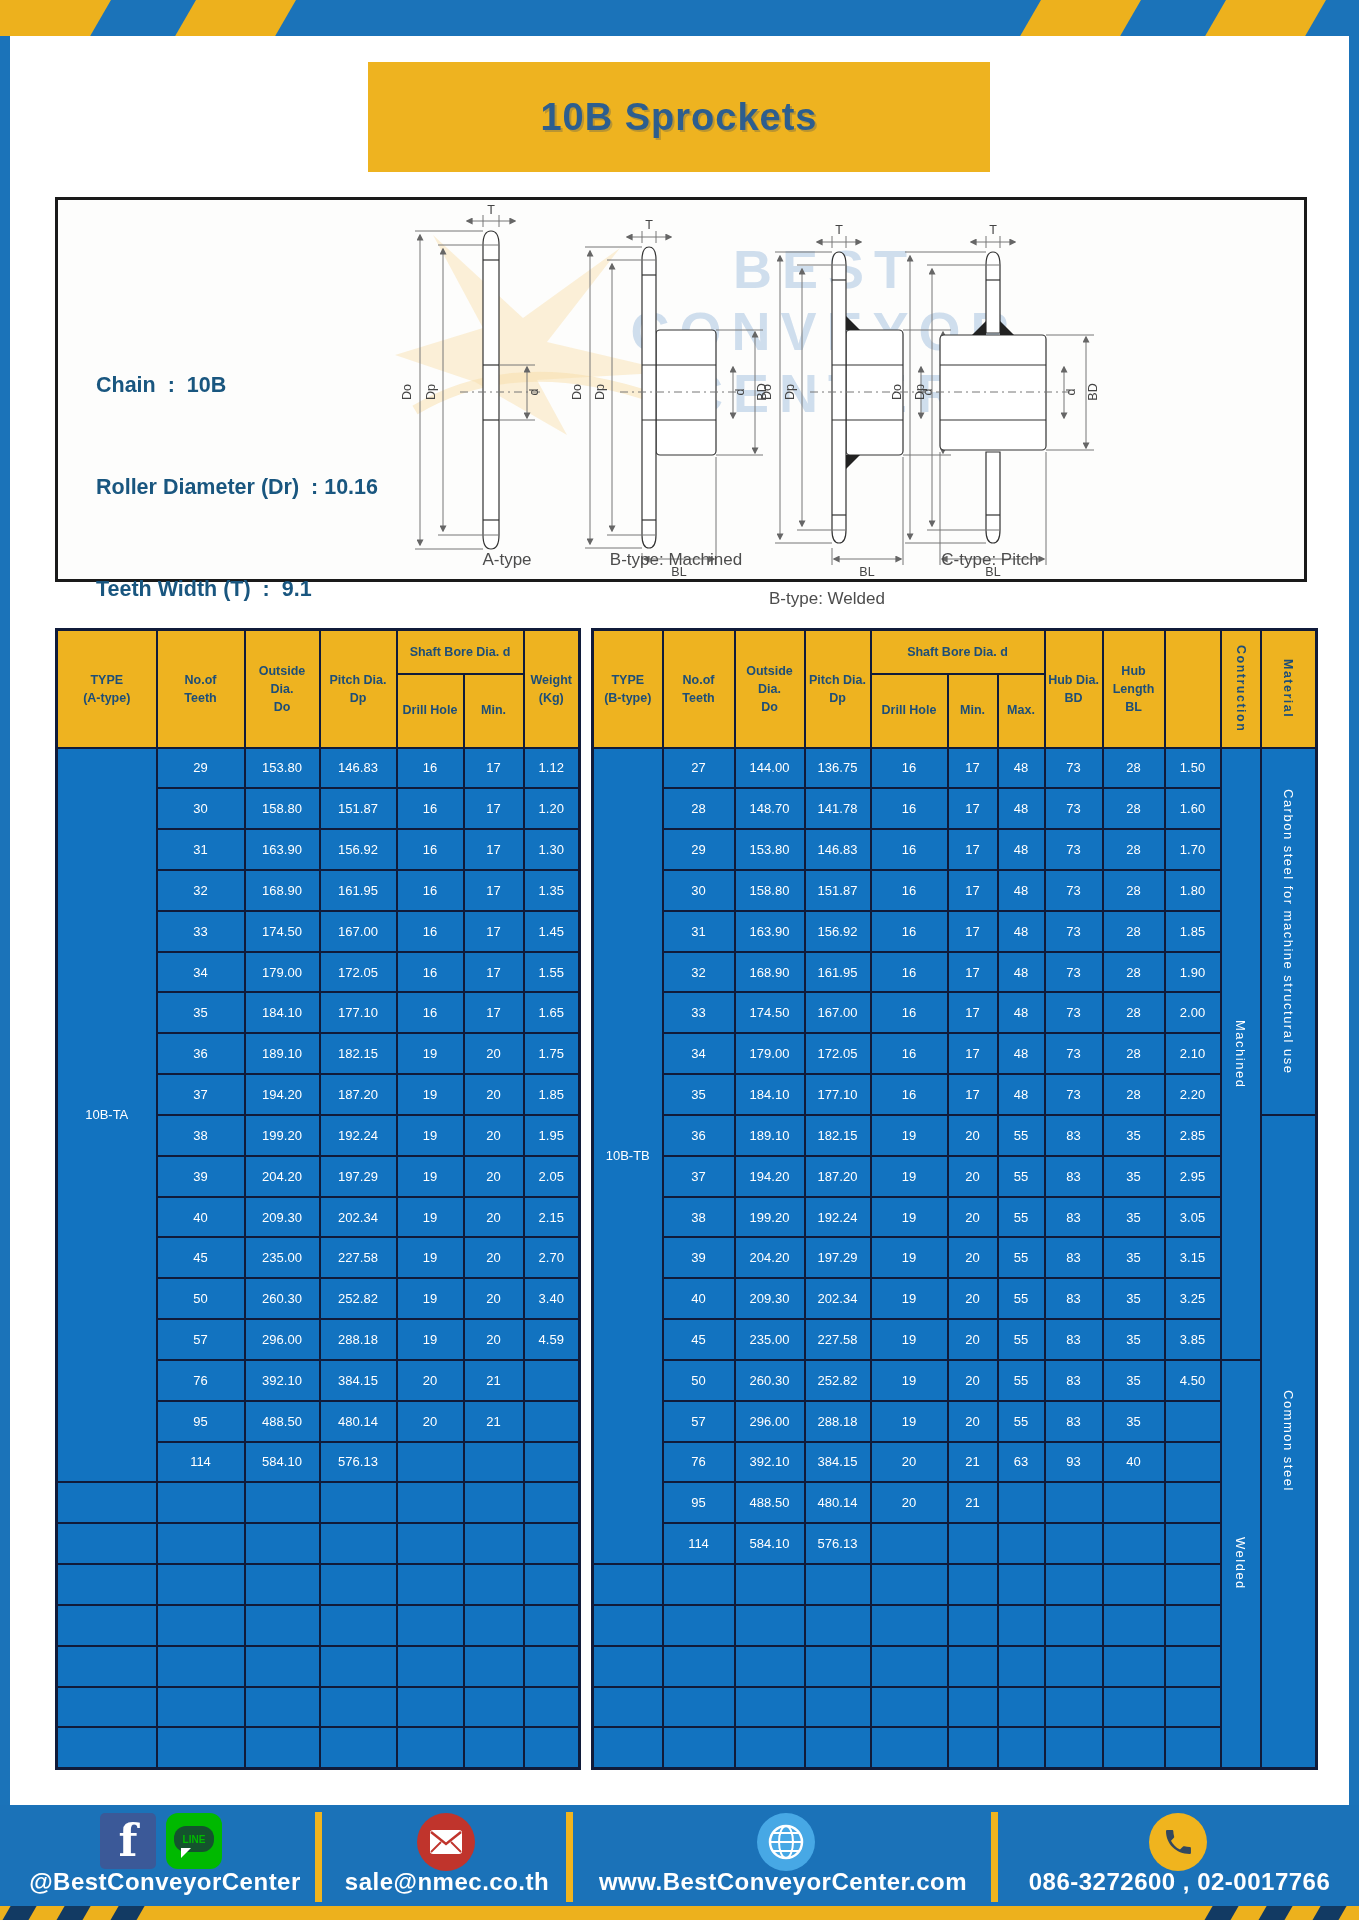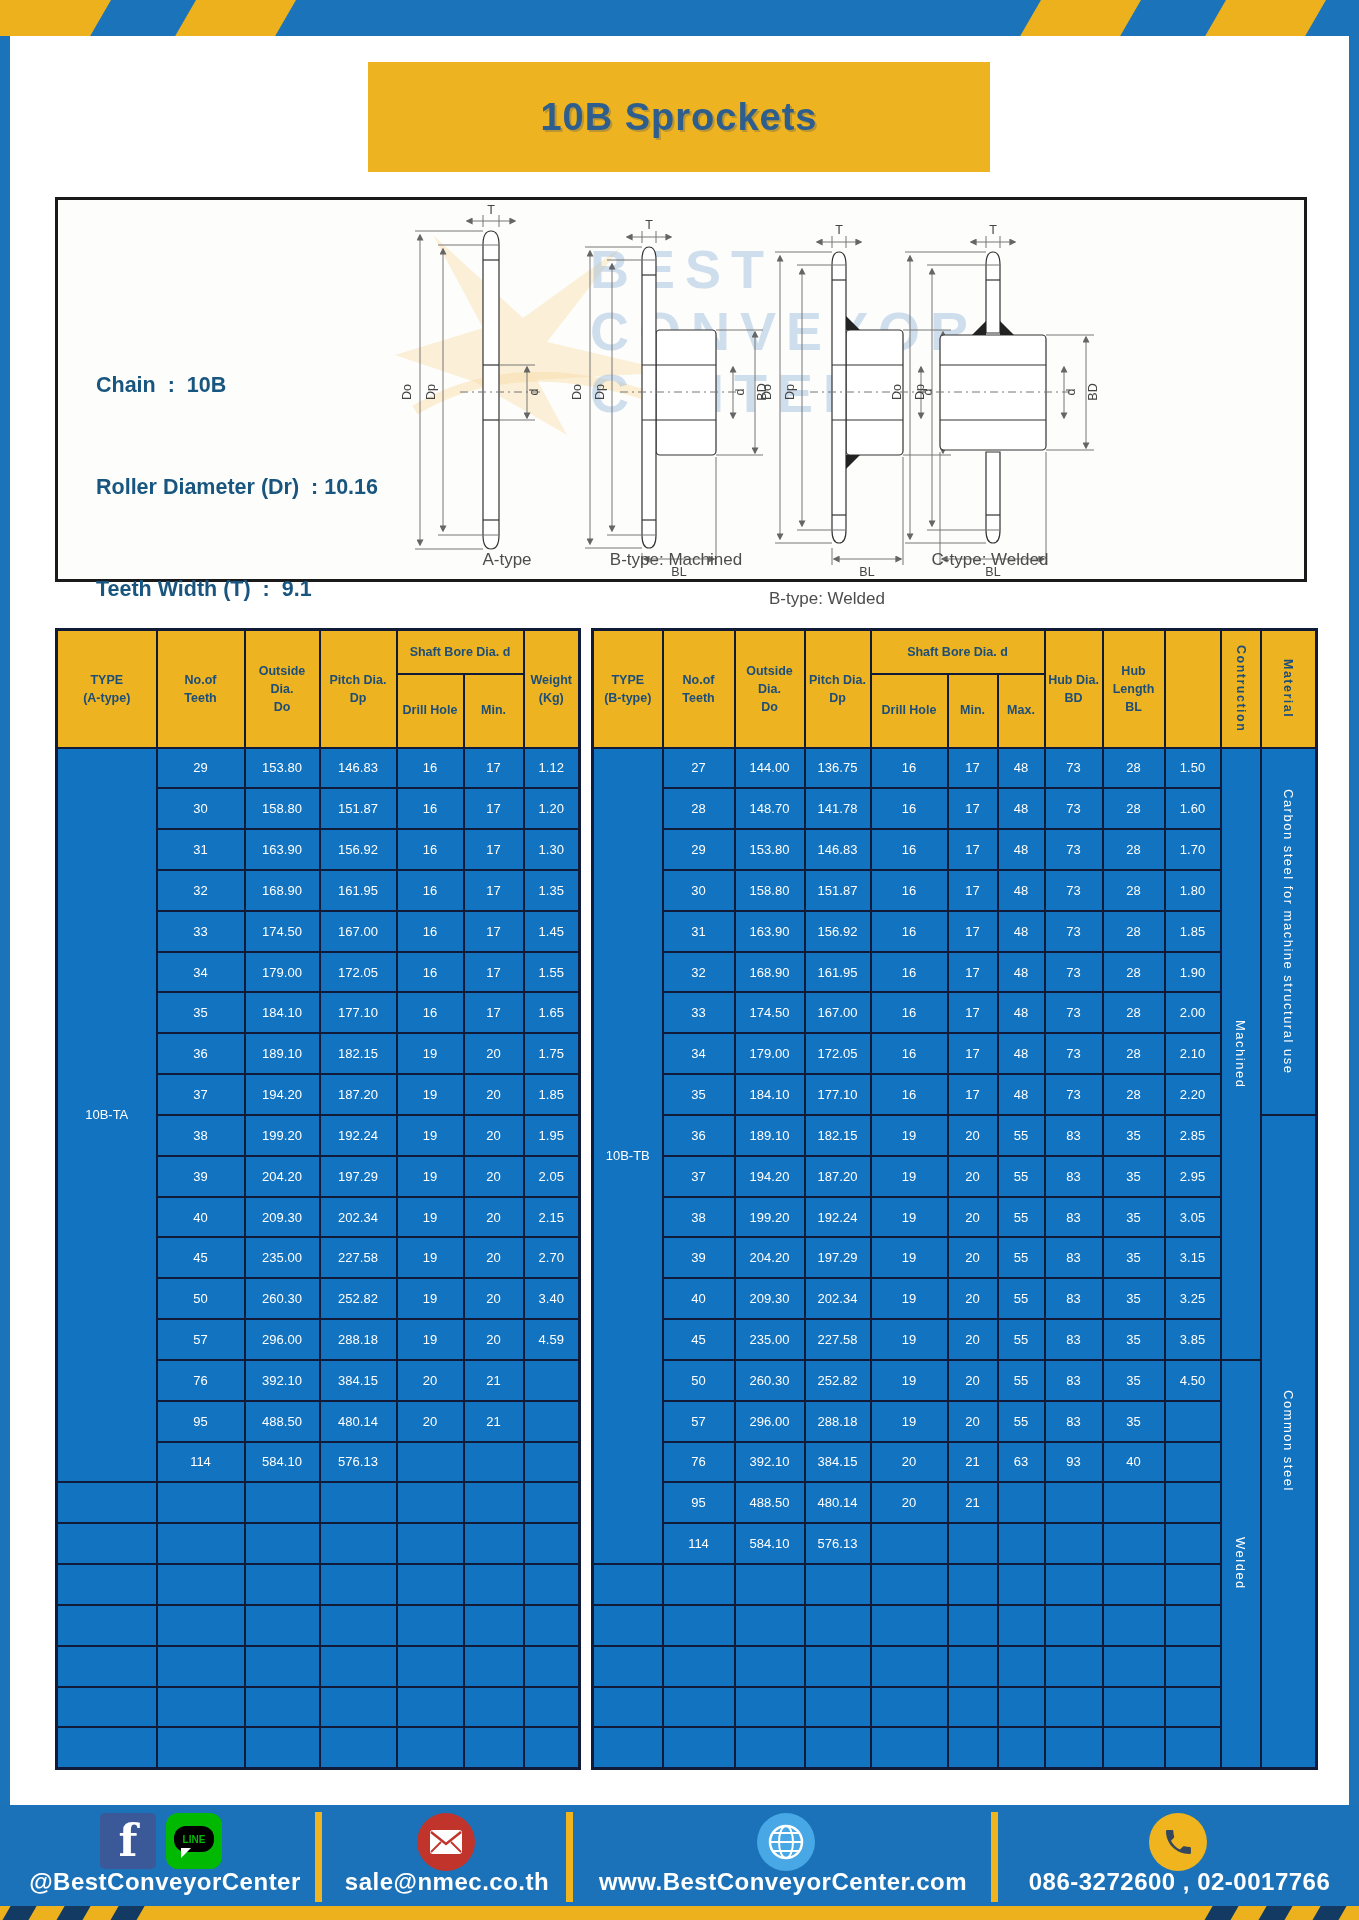--- a/index.html
+++ b/index.html
@@ -20,21 +20,21 @@
     display:flex;align-items:center;justify-content:center;}
   .titletext{font-size:38px;font-weight:bold;color:#2d5e8e;letter-spacing:1px;
     text-shadow:2px 2px 0 rgba(30,60,100,.25);}
   
   .diagbox{left:55px;top:197px;width:1252px;height:385px;background:#fdfdfc;
     border:3px solid #1a1a1a;box-sizing:border-box;}
   .specs{left:75px;top:300px;width:470px;color:#19567f;font-weight:bold;
     font-size:21.5px;line-height:34px;white-space:pre;margin-left:21px;}
   .wm-shape{left:395px;top:230px;opacity:.55;}
   .wm-text{left:590px;top:238px;width:470px;font-weight:bold;color:rgba(144,178,216,.42);
-    font-size:54px;line-height:62px;letter-spacing:10px;font-style:normal;}
+    font-size:54px;line-height:62px;letter-spacing:10px;font-style:normal;text-align:center;}
   .caption{top:550px;height:24px;font-size:17px;color:#4d4d4d;text-align:center;}
   .diagsvg{left:365px;top:205px;}
   .diagsvg text{font-size:12.5px;fill:#444;font-family:"Liberation Sans",sans-serif;}
   
   table.tbl{position:absolute;border-collapse:collapse;table-layout:fixed;
     background:#1273c0;border:3px solid #101b3a;}
   table.tbl th{background:#eeb320;color:#1d4e78;font-weight:bold;font-size:12.5px;
     border:2px solid #101b3a;white-space:pre-line;line-height:1.45;padding:0;}
   table.tbl td{color:#ffffff;font-size:13px;text-align:center;vertical-align:middle;
     border:2px solid #101b3a;padding:0;overflow:hidden;}
@@ -47,21 +47,21 @@
   th.vhead{padding:6px 0;}
   
   .footerstrip{left:0;top:1805px;width:1359px;height:103px;background:#1b72b8;}
   .flabel{position:absolute;top:1868px;color:#ffffff;font-weight:bold;font-size:24px;
     text-align:center;letter-spacing:.5px;}
   .fdivider{position:absolute;top:1812px;width:7px;height:90px;background:#f0b41e;}
   .icon{position:absolute;top:1813px;display:flex;align-items:center;justify-content:center;}
   .fb{width:56px;height:56px;background:#3b5998;border-radius:5px;color:#fff;
     font-family:"DejaVu Serif",serif;font-size:44px;font-weight:bold;line-height:56px;}
   .lineic{width:56px;height:56px;background:#00b900;border-radius:12px;position:relative;}
-  .linebubble{position:absolute;left:8px;top:13px;width:40px;height:26px;background:#000000;
+  .linebubble{position:absolute;left:8px;top:13px;width:40px;height:26px;background:#14532d;
     border-radius:12px;color:#00b900;font-size:10px;font-weight:bold;
     display:flex;align-items:center;justify-content:center;text-align:center;}
   .linebubble:after{content:"";position:absolute;left:7px;bottom:-6px;
     border:5px solid transparent;border-top-color:#fff;border-left-color:#fff;}
   .circ{width:58px;height:58px;border-radius:50%;}
 </style>
 </head>
 <body>
 
 <div class="abs topband">
@@ -233,21 +233,21 @@
   <text transform="rotate(-90 536 187)" x="536" y="187" text-anchor="middle">Do</text>
   <text transform="rotate(-90 559 187)" x="559" y="187" text-anchor="middle">Dp</text>
   <text transform="rotate(-90 710 187)" x="710" y="187" text-anchor="middle">d</text>
   <text transform="rotate(-90 732 187)" x="732" y="187" text-anchor="middle">BD</text>
   <text x="628" y="371" text-anchor="middle">BL</text>
 </svg>
 
 <div class="abs caption" style="left:427px;width:160px;">A-type</div>
 <div class="abs caption" style="left:586px;width:180px;">B-type: Machined</div>
 <div class="abs caption" style="left:737px;width:180px;margin-top:39px;">B-type: Welded</div>
-<div class="abs caption" style="left:900px;width:180px;">C-type: Welded</div>
+<div class="abs caption" style="left:900px;width:180px;">C-type: Pitch</div>
 
 <table class="tbl" style="left:55px;top:628px;width:523px;">
   <colgroup>
     <col style="width:100px">
       <col style="width:88px">
       <col style="width:75px">
     <col style="width:77px">
       <col style="width:67px">
       <col style="width:60px">
       <col style="width:56px">

